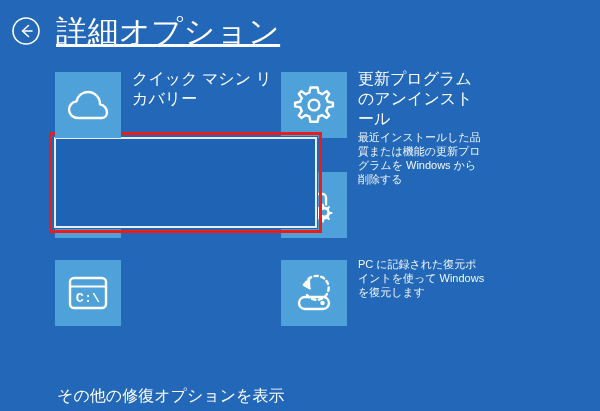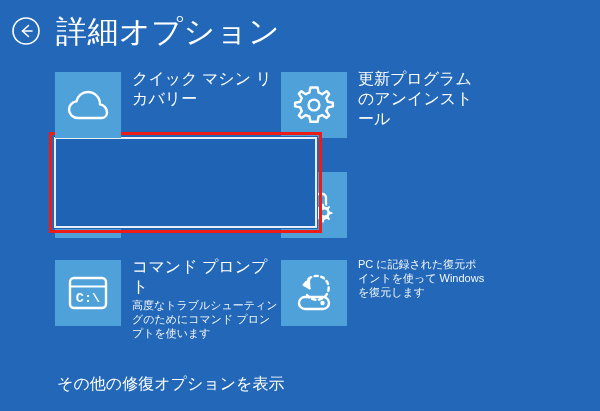--- a/index.html
+++ b/index.html
@@ -17,20 +17,21 @@
     -webkit-font-smoothing: antialiased;
   }
 
   
   .header {
     display: flex;
     align-items: center;
     height: 62px;
     padding-left: 10px;
     box-sizing: border-box;
+    text-decoration: underline;
   }
   .back-btn {
     width: 32px;
     height: 32px;
     flex: 0 0 32px;
     margin-right: 14px;
     display: flex;
     align-items: center;
     justify-content: center;
   }
@@ -123,21 +124,21 @@
     width: 265px;
     height: 93px;
     background: #1f64b4;
     z-index: 1;
   }
 
   
   .bottom-link-row {
     position: absolute;
     left: 0;
-    bottom: 16px;
+    bottom: 4px;
     width: 100%;
   }
   .bottom-link {
     margin-left: 57px;
     font-size: 16px;
     display: inline-block;
   }
 
   .row1 { margin-top: 6px; }
   .row2 { margin-top: 12px; }
@@ -185,20 +186,21 @@
       <div class="tile-icon">
         <span>
           <svg width="42" height="42" viewBox="0 0 42 42">
             <path d="M21 3.5 l3.6 0 1 5.2 a12.6 12.6 0 0 1 3.6 1.5 l4.4-3 2.6 2.6 -3 4.4 a12.6 12.6 0 0 1 1.5 3.6 l5.2 1 0 3.6 -5.2 1 a12.6 12.6 0 0 1 -1.5 3.6 l3 4.4 -2.6 2.6 -4.4-3 a12.6 12.6 0 0 1 -3.6 1.5 l-1 5.2 -3.6 0 -3.6 0 -1-5.2 a12.6 12.6 0 0 1 -3.6-1.5 l-4.4 3 -2.6-2.6 3-4.4 a12.6 12.6 0 0 1 -1.5-3.6 l-5.2-1 0-3.6 5.2-1 a12.6 12.6 0 0 1 1.5-3.6 l-3-4.4 2.6-2.6 4.4 3 a12.6 12.6 0 0 1 3.6-1.5 l1-5.2 z" fill="none" stroke="#ffffff" stroke-width="2.4" stroke-linejoin="round"></path>
             <circle cx="21" cy="21" r="5.4" fill="none" stroke="#ffffff" stroke-width="2.4"></circle>
           </svg>
         </span>
       </div>
       <div class="tile-text">
         <div class="tile-title">更新プログラムのアンインストール</div>
+        <div class="tile-desc">最近インストールした品質または機能の更新プログラムを Windows から削除する</div>
       </div>
     </div>
   </div>
 
   <div class="tile-row row2">
 
     <div class="tile tile-left">
       <div class="tile-icon">
         <span>
           <svg width="42" height="42" viewBox="0 0 42 42">
@@ -244,24 +246,20 @@
     <div class="tile tile-left">
       <div class="tile-icon">
         <span>
           <svg width="44" height="38" viewBox="0 0 44 38">
             <rect x="4" y="4" width="36" height="30" rx="4" fill="none" stroke="#ffffff" stroke-width="2.4"></rect>
             <line x1="4" y1="12.5" x2="40" y2="12.5" stroke="#ffffff" stroke-width="2.2"></line>
             <text x="22" y="28" font-family="'Liberation Mono', monospace" font-size="13.5" font-weight="bold" fill="#ffffff" text-anchor="middle">C:\</text>
           </svg>
         </span>
       </div>
-      <div class="tile-text">
-        <div class="tile-title">コマンド プロンプト</div>
-        <div class="tile-desc">高度なトラブルシューティングのためにコマンド プロンプトを使います</div>
-      </div>
     </div>
 
     <div class="tile tile-right">
       <div class="tile-icon">
         <span>
           <svg width="46" height="42" viewBox="0 0 46 42">
             <path d="M14 13 a12 12 0 1 1 2 10" fill="none" stroke="#ffffff" stroke-width="2.4" stroke-linecap="round" stroke-dasharray="3.4 3.4"></path>
             <path d="M19 7 L12.5 12.8 L19.5 17" fill="#ffffff" stroke="#ffffff" stroke-width="2" stroke-linejoin="round"></path>
             <rect x="8" y="25" width="30" height="12" rx="6" fill="none" stroke="#ffffff" stroke-width="2.4"></rect>
             <circle cx="31.5" cy="31" r="2.2" fill="#ffffff"></circle>

